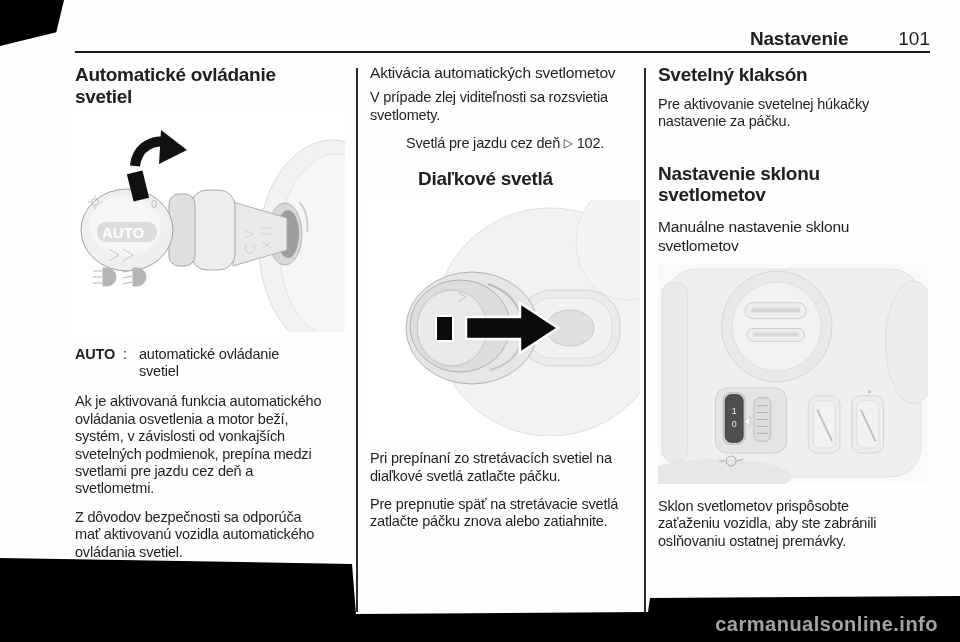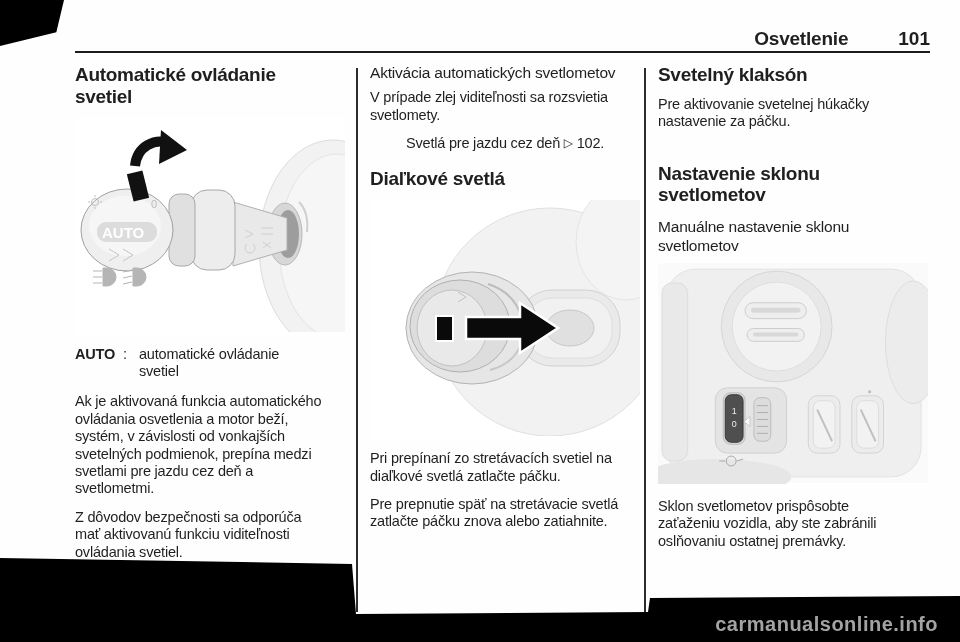--- a/index.html
+++ b/index.html
@@ -7,21 +7,21 @@
     width:960px;height:642px;position:relative;overflow:hidden;
     background:#ffffff;
     font-family:"Liberation Sans","DejaVu Sans",sans-serif;
     color:#1f1f1f;
   }
   .page{position:absolute;inset:0;background:#fefefe;}
   
   .header{position:absolute;top:28px;left:75px;right:30px;height:24px;
           display:flex;justify-content:flex-end;align-items:baseline;gap:50px;}
   .header .sec{font-size:19px;font-weight:bold;letter-spacing:-0.2px;}
-  .header .pg{font-size:19px;font-weight:bold;}
+  .header .pg{font-size:19px;font-weight:normal;}
   .hrule{position:absolute;top:51px;left:75px;width:855px;height:2px;background:#1c1c1c;}
   
   .vdiv{position:absolute;top:68px;height:544px;width:2px;background:#2c2c2c;}
   #vdiv1{left:356px;}
   #vdiv2{left:644px;}
   
   .col{position:absolute;top:64px;}
   #col1{left:75px;width:272px;}
   #col2{left:370px;width:272px;}
   #col3{left:658px;width:262px;}
@@ -44,21 +44,21 @@
   .watermark{position:absolute;right:22px;bottom:6px;font-size:20px;color:#a3a3a3;
     letter-spacing:0.5px;font-weight:bold;}
   svg text{font-family:"Liberation Sans","DejaVu Sans",sans-serif;}
 </style>
 </head>
 <body>
 
 <div class="page">
 
   <div class="header">
-    <span class="sec">Osvetlenie</span>
+    <span class="sec">Nastavenie</span>
     <span class="pg">101</span>
   </div>
   <div class="hrule"></div>
 
   <div class="vdiv" id="vdiv1"></div>
   <div class="vdiv" id="vdiv2"></div>
 
   <div class="col" id="col1">
     <div class="h1">Automatické ovládanie svetiel</div>
 
@@ -117,32 +117,32 @@
       </svg>
     </div>
 
     <div class="defrow">
       <span class="defterm">AUTO</span>
       <span class="defcolon">:</span>
       <span class="defbody">automatické ovládanie svetiel</span>
     </div>
 
     <p class="p">Ak je aktivovaná funkcia automatického ovládania osvetlenia a motor beží, systém, v závislosti od vonkajších svetelných podmienok, prepína medzi svetlami pre jazdu cez deň a svetlometmi.</p>
-    <p class="p">Z dôvodov bezpečnosti sa odporúča mať aktivovanú funkciu viditeľnosti ovládania svetiel.</p>
+    <p class="p">Z dôvodov bezpečnosti sa odporúča mať aktivovanú vozidla automatického ovládania svetiel.</p>
   </div>
 
   <div class="col" id="col2">
     <div class="h2">Aktivácia automatických svetlometov</div>
     <p class="p">V prípade zlej viditeľnosti sa rozsvietia svetlomety.</p>
     <p class="p refline">
       <span>Svetlá pre jazdu cez deň</span>
       <span class="refarrow">▷</span>
       <span>102.</span>
     </p>
-    <div class="h1" style="margin-top:16px;">Diaľkové svetlá</div>
+    <div class="h1" style="margin-top:16px;margin-left:48px;">Diaľkové svetlá</div>
 
     <div class="illus">
       <svg width="270" height="236" viewBox="0 0 270 236">
         <ellipse cx="180" cy="122" rx="115" ry="114" fill="#f2f2f2" stroke="#e0e0e0"></ellipse>
         <ellipse cx="256" cy="42" rx="50" ry="58" fill="#f4f4f4" stroke="#e4e4e4"></ellipse>
         <rect x="148" y="90" width="102" height="76" rx="34" fill="#eaeaea" stroke="#d2d2d2"></rect>
         <rect x="156" y="98" width="86" height="60" rx="26" fill="#f1f1f1" stroke="#dedede"></rect>
         <ellipse cx="200" cy="128" rx="24" ry="18" fill="#e0e0e0" stroke="#c8c8c8"></ellipse>
 
         <ellipse cx="102" cy="128" rx="66" ry="56" fill="#e6e6e6" stroke="#b4b4b4"></ellipse>

